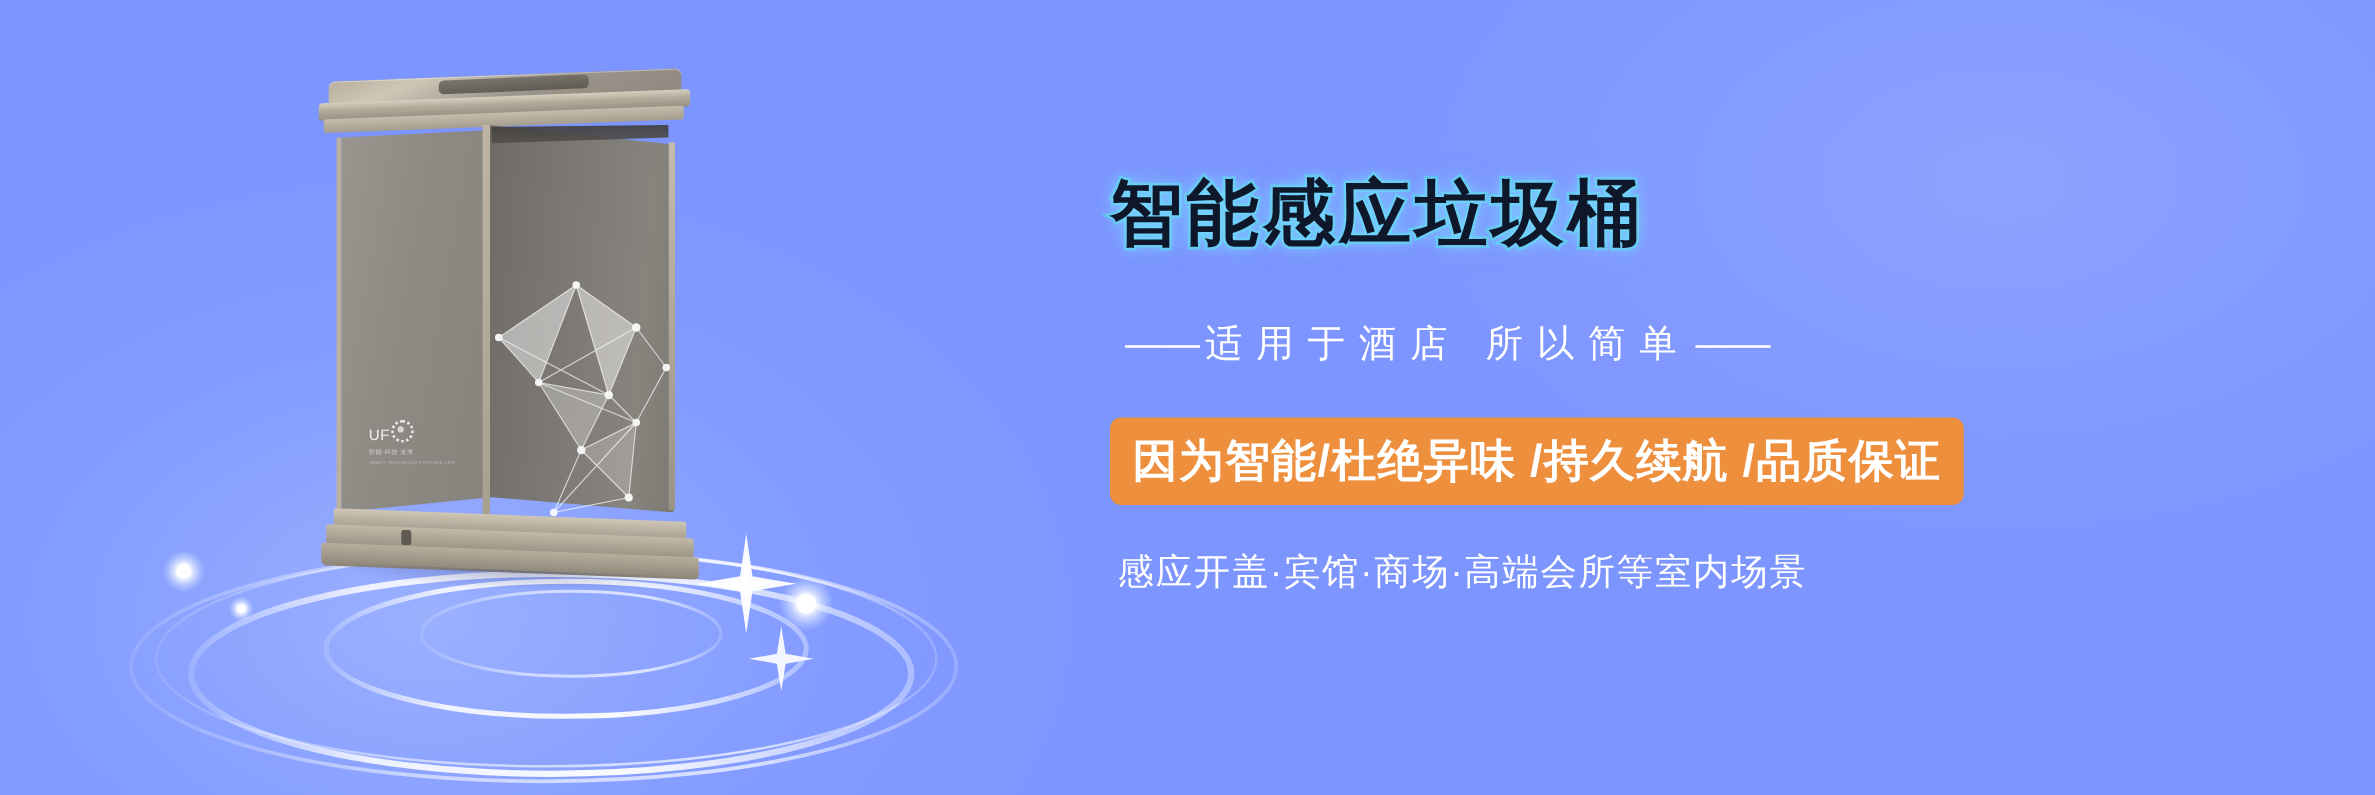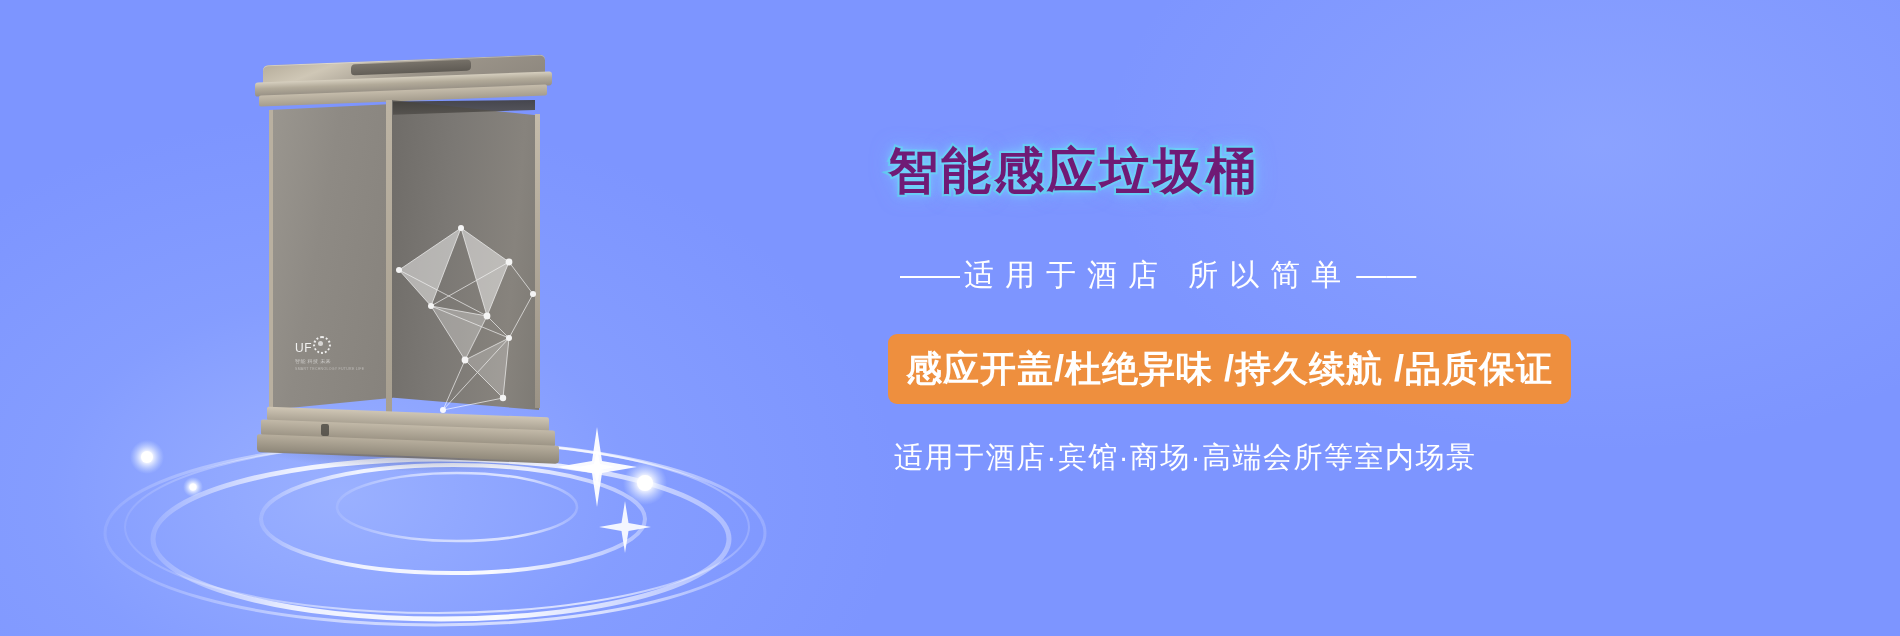--- a/index.html
+++ b/index.html
@@ -239,23 +239,23 @@
     position: absolute;
     left: 888px;
     top: 0;
     width: 820px;
     height: 636px;
   }
   .title {
     position: absolute;
     left: 0px;
     top: 128px;
-    font-size: 50px;
+    font-size: 58px;
     font-weight: bold;
-    color: #701a75;
+    color: #0f172a;
     letter-spacing: 3px;
     line-height: 86px;
     white-space: nowrap;
     -webkit-text-stroke: 4px #62c6f0;
     paint-order: stroke fill;
     text-shadow:
       0 0 10px rgba(120,215,255,0.95),
       0 0 20px rgba(120,215,255,0.55);
   }
   .subtitle {
@@ -421,18 +421,18 @@
   </div>
 
   <div class="copy">
 
     <div class="title">智能感应垃圾桶</div>
 
     <div class="subtitle">
       <span class="sub-dash">——</span><span>适用于酒店  所以简单</span><span class="sub-dash">——</span>
     </div>
 
-    <div class="features">感应开盖/杜绝异味 /持久续航 /品质保证</div>
-
-    <div class="scene">适用于酒店·宾馆·商场·高端会所等室内场景</div>
+    <div class="features">因为智能/杜绝异味 /持久续航 /品质保证</div>
+
+    <div class="scene">感应开盖·宾馆·商场·高端会所等室内场景</div>
   </div>
 
 </div>
 
 </body></html>

